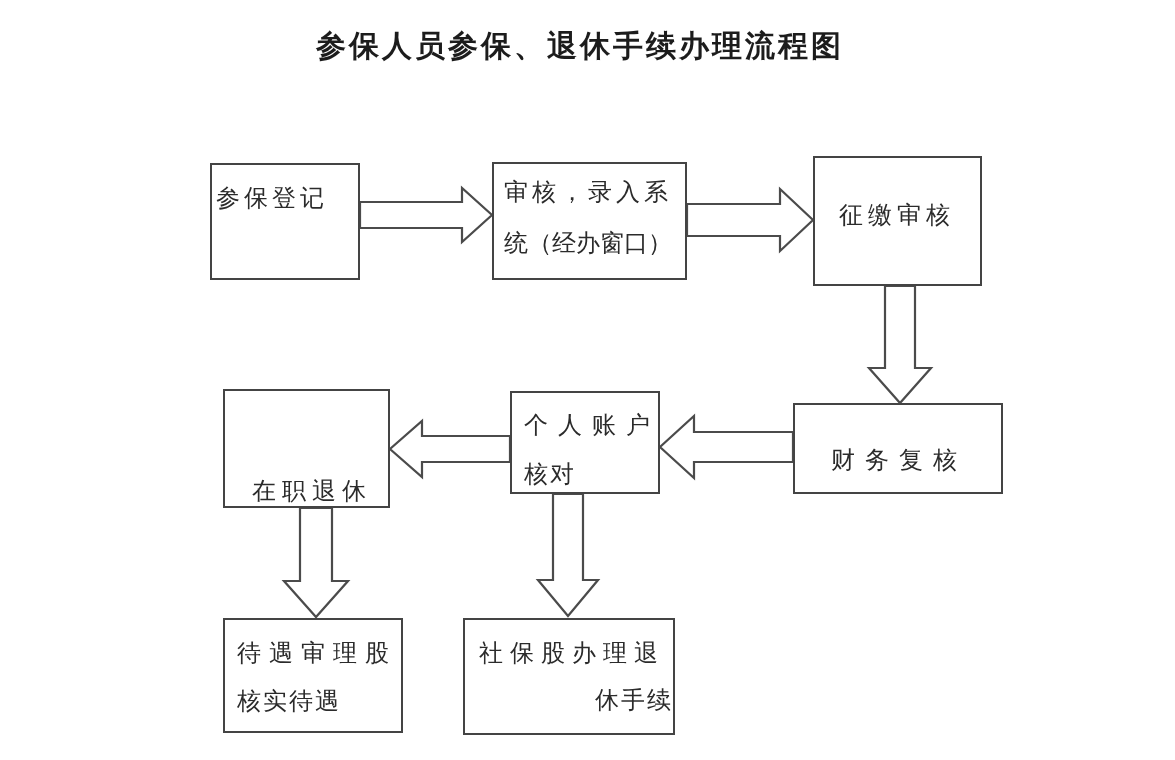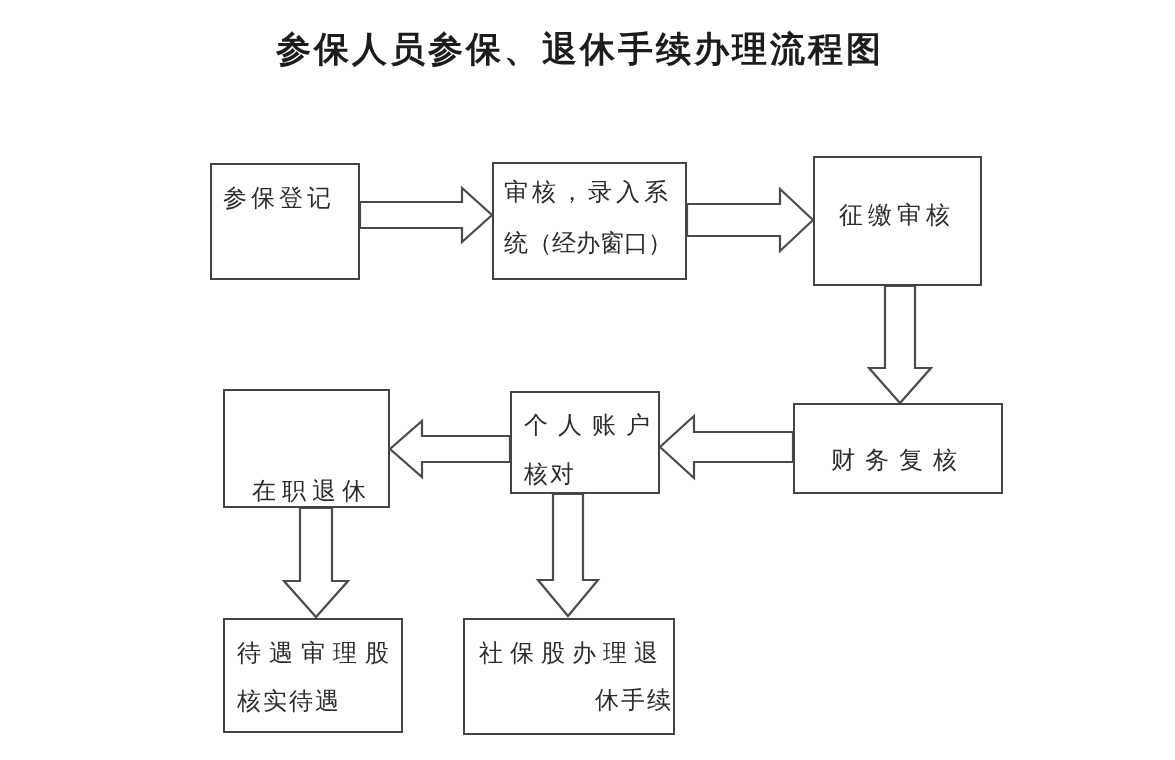--- a/index.html
+++ b/index.html
@@ -15,21 +15,21 @@
     overflow: hidden;
     font-family: "Liberation Sans", sans-serif;
     color: #262626;
   }
   .title {
     position: absolute;
     top: 26px;
     left: 0;
     width: 1160px;
     text-align: center;
-    font-size: 35px;
+    font-size: 30px;
     font-weight: bold;
     letter-spacing: 3px;
     color: #1c1c1c;
   }
   .arrow-layer {
     position: absolute;
     left: 0;
     top: 0;
     width: 1175px;
     height: 760px;
@@ -45,21 +45,21 @@
     box-sizing: border-box;
     border: 2px solid #444444;
     background: #ffffff;
     font-size: 24px;
     color: #2b2b2b;
     line-height: 1.2;
   }
   .line { white-space: nowrap; }
 
   
-  #n-enroll     { left: 210px; top: 163px; width: 150px; height: 117px; padding: 19px 0 0 11px; letter-spacing: 4px; }
+  #n-enroll     { left: 210px; top: 163px; width: 150px; height: 117px; padding: 19px 0 0 4px; letter-spacing: 4px; }
   #n-review     { left: 492px; top: 162px; width: 195px; height: 118px; padding: 2px 0 0 10px; }
   #n-review .line     { line-height: 51px; }
   #n-review .line.l1  { letter-spacing: 4px; }
   #n-collection { left: 813px; top: 156px; width: 169px; height: 130px; padding: 43px 0 0 24px; letter-spacing: 5px; }
   #n-finance    { left: 793px; top: 403px; width: 210px; height: 91px;  padding: 41px 0 0 36px; letter-spacing: 10px; }
   #n-account    { left: 510px; top: 391px; width: 150px; height: 103px; padding: 7px 0 0 12px; }
   #n-account .line    { line-height: 49px; }
   #n-account .line.l1 { letter-spacing: 10px; }
   #n-account .line.l2 { letter-spacing: 2px; }
   #n-retire     { left: 223px; top: 389px; width: 167px; height: 119px; padding: 86px 0 0 27px; letter-spacing: 6px; }

